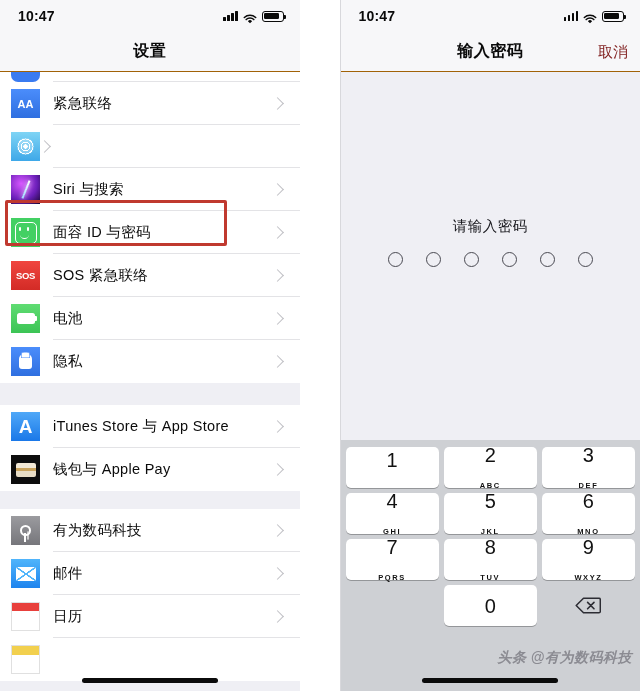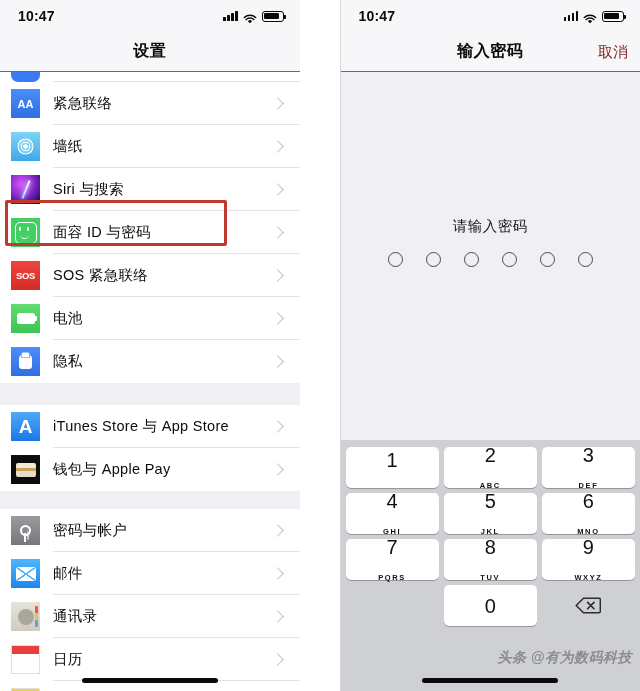--- a/index.html
+++ b/index.html
@@ -198,21 +198,20 @@
           <div class="ic ic-aa">AA</div>
           <div class="label">紧急联络</div>
           <div class="chev"></div>
           <div class="sep"></div>
         </div>
 
         <div class="row">
           <div class="ic ic-wall">
               <span class="flower"></span>
             </div>
-          <div class="label">墙纸</div>
           <div class="chev"></div>
           <div class="sep"></div>
         </div>
 
         <div class="row">
           <div class="ic ic-siri">
               <span class="sp"></span>
             </div>
           <div class="label">Siri 与搜索</div>
           <div class="chev"></div>
@@ -273,37 +272,29 @@
         </div>
       </div>
 
       <div class="gap small"></div>
 
       <div class="group">
         <div class="row">
           <div class="ic ic-key">
               <span class="k"></span>
             </div>
-          <div class="label">密码与帐户</div>
+          <div class="label">有为数码科技</div>
           <div class="chev"></div>
           <div class="sep"></div>
         </div>
         <div class="row">
           <div class="ic ic-mail">
               <span class="env"></span>
             </div>
           <div class="label">邮件</div>
-          <div class="chev"></div>
-          <div class="sep"></div>
-        </div>
-        <div class="row">
-          <div class="ic ic-contacts">
-              <span class="pp"></span>
-            </div>
-          <div class="label">通讯录</div>
           <div class="chev"></div>
           <div class="sep"></div>
         </div>
         <div class="row">
           <div class="ic ic-cal">
             <div class="top"></div>
 
           </div>
           <div class="label">日历</div>
           <div class="chev"></div>

